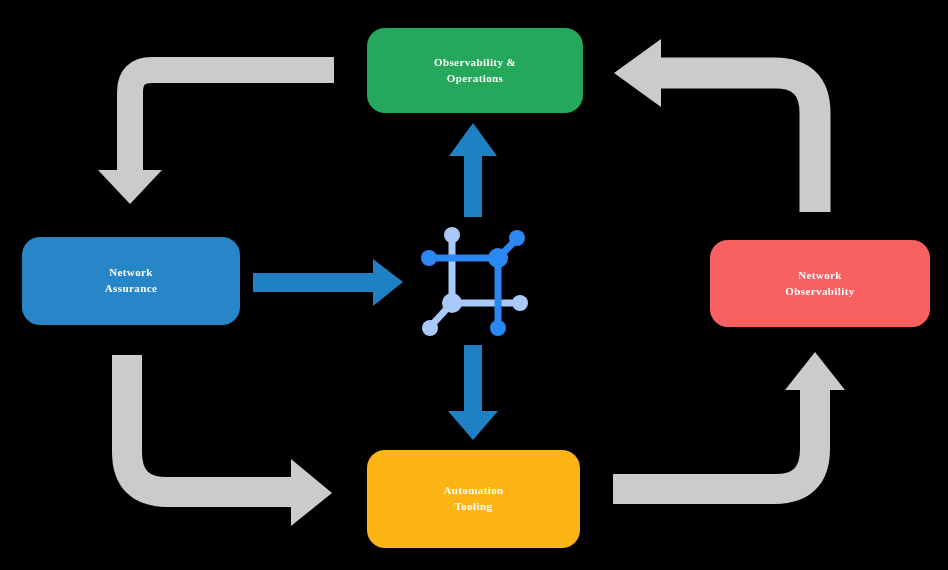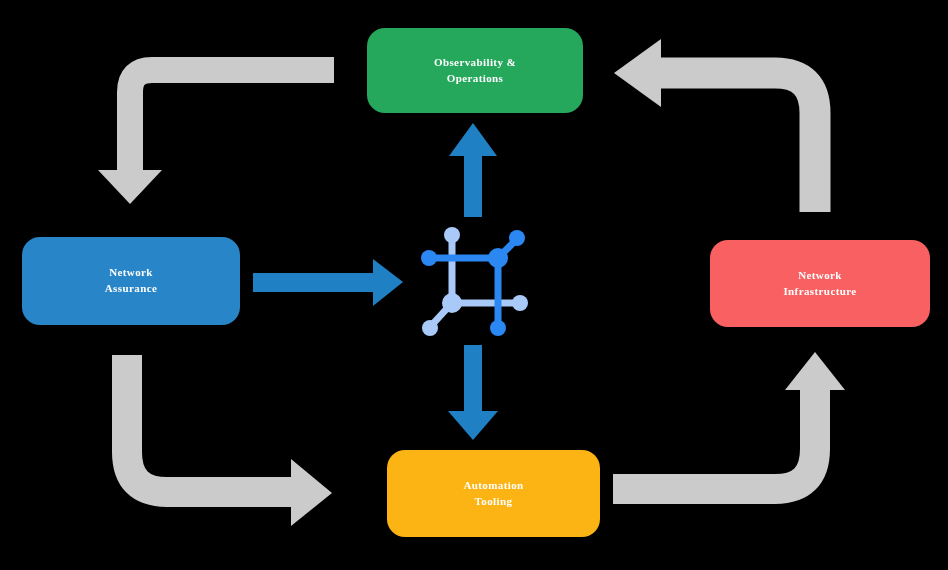--- a/index.html
+++ b/index.html
@@ -19,21 +19,21 @@
     font-weight:600;
     letter-spacing:.4px;
     line-height:1.42;
     text-align:center;
     font-family:Liberation Serif, serif;
   }
   .node span{display:block;}
   #node-observability{left:367px;top:28px;width:216px;height:85px;}
   #node-operations{left:22px;top:237px;width:218px;height:88px;}
   #node-infrastructure{left:710px;top:240px;width:220px;height:87px;}
-  #node-automation{left:367px;top:450px;width:213px;height:87px;margin-left:20px;}
+  #node-automation{left:367px;top:450px;width:213px;height:98px;}
   svg#layer{position:absolute;left:0;top:0;}
   .gray-arrow path{fill:none;stroke:#CBCBCB;}
   .gray-arrow polygon{fill:#CBCBCB;}
   .blue-arrow rect,.blue-arrow polygon{fill:#2080C4;}
 </style>
 </head>
 <body>
 
 <div id="stage">
 
@@ -96,21 +96,21 @@
     <span>Operations</span>
   </div>
 
   <div class="node" id="node-operations" style="background: rgb(40, 134, 200);">
     <span>Network</span>
     <span>Assurance</span>
   </div>
 
   <div class="node" id="node-infrastructure" style="background: rgb(249, 96, 98);">
     <span>Network</span>
-    <span>Infrastructure</span>
+    <span>Observability</span>
   </div>
 
   <div class="node" id="node-automation" style="background: rgb(251, 180, 19);">
     <span>Automation</span>
     <span>Tooling</span>
   </div>
 
 </div>
 
 </body></html>

